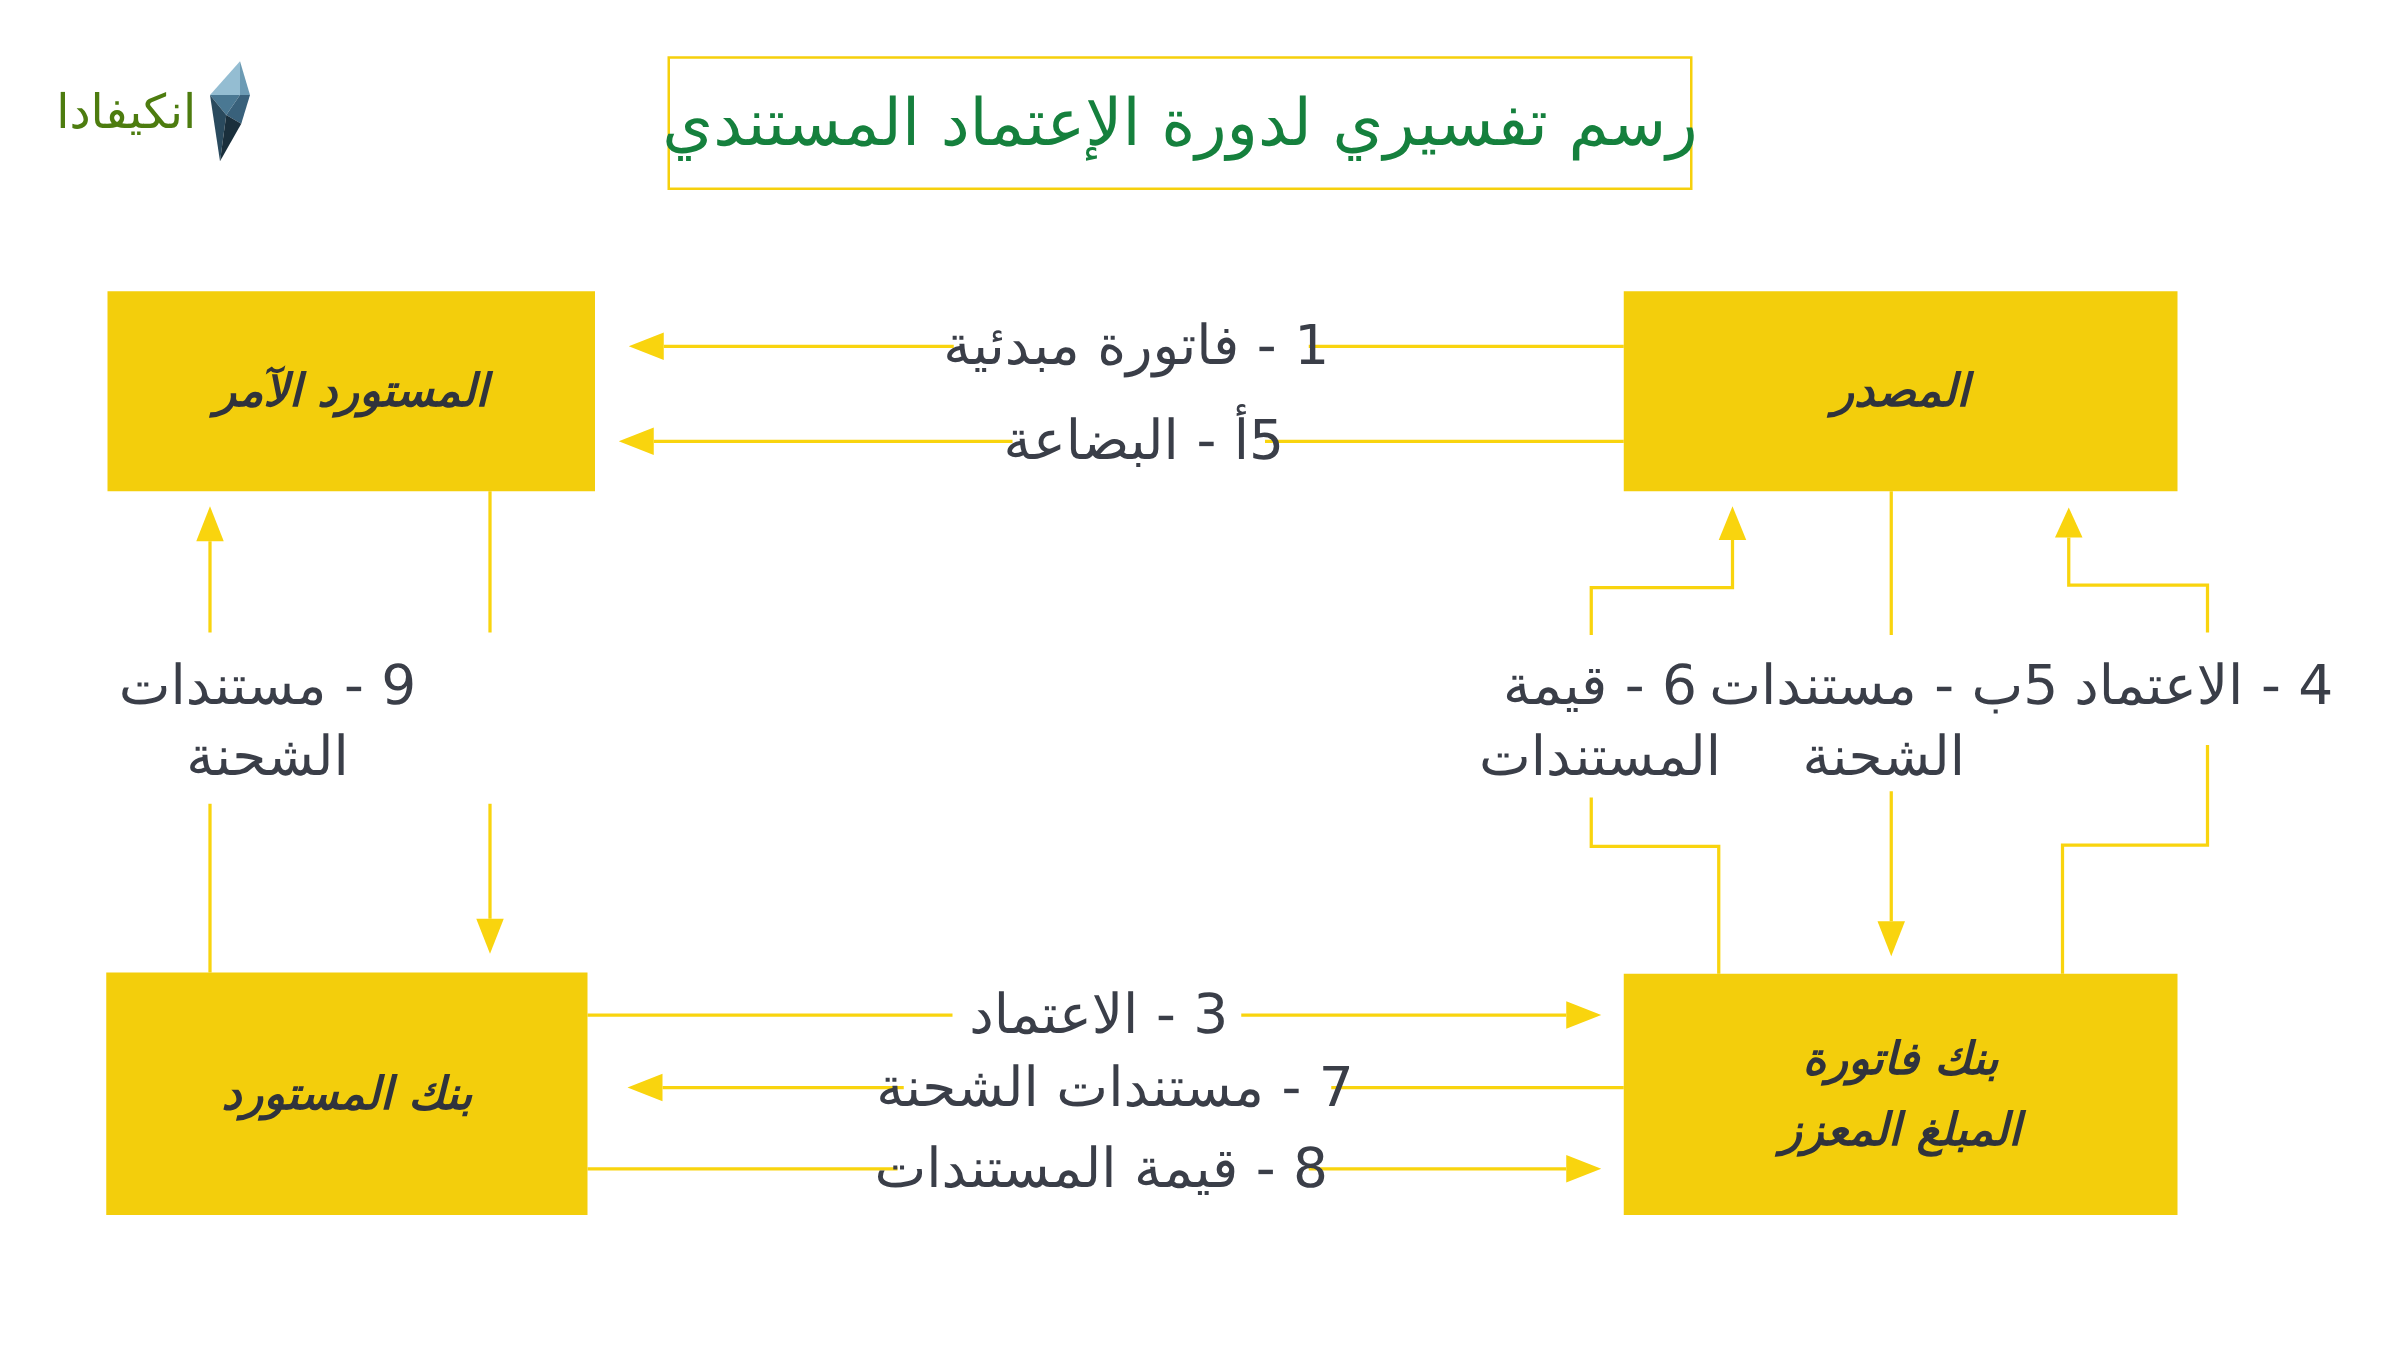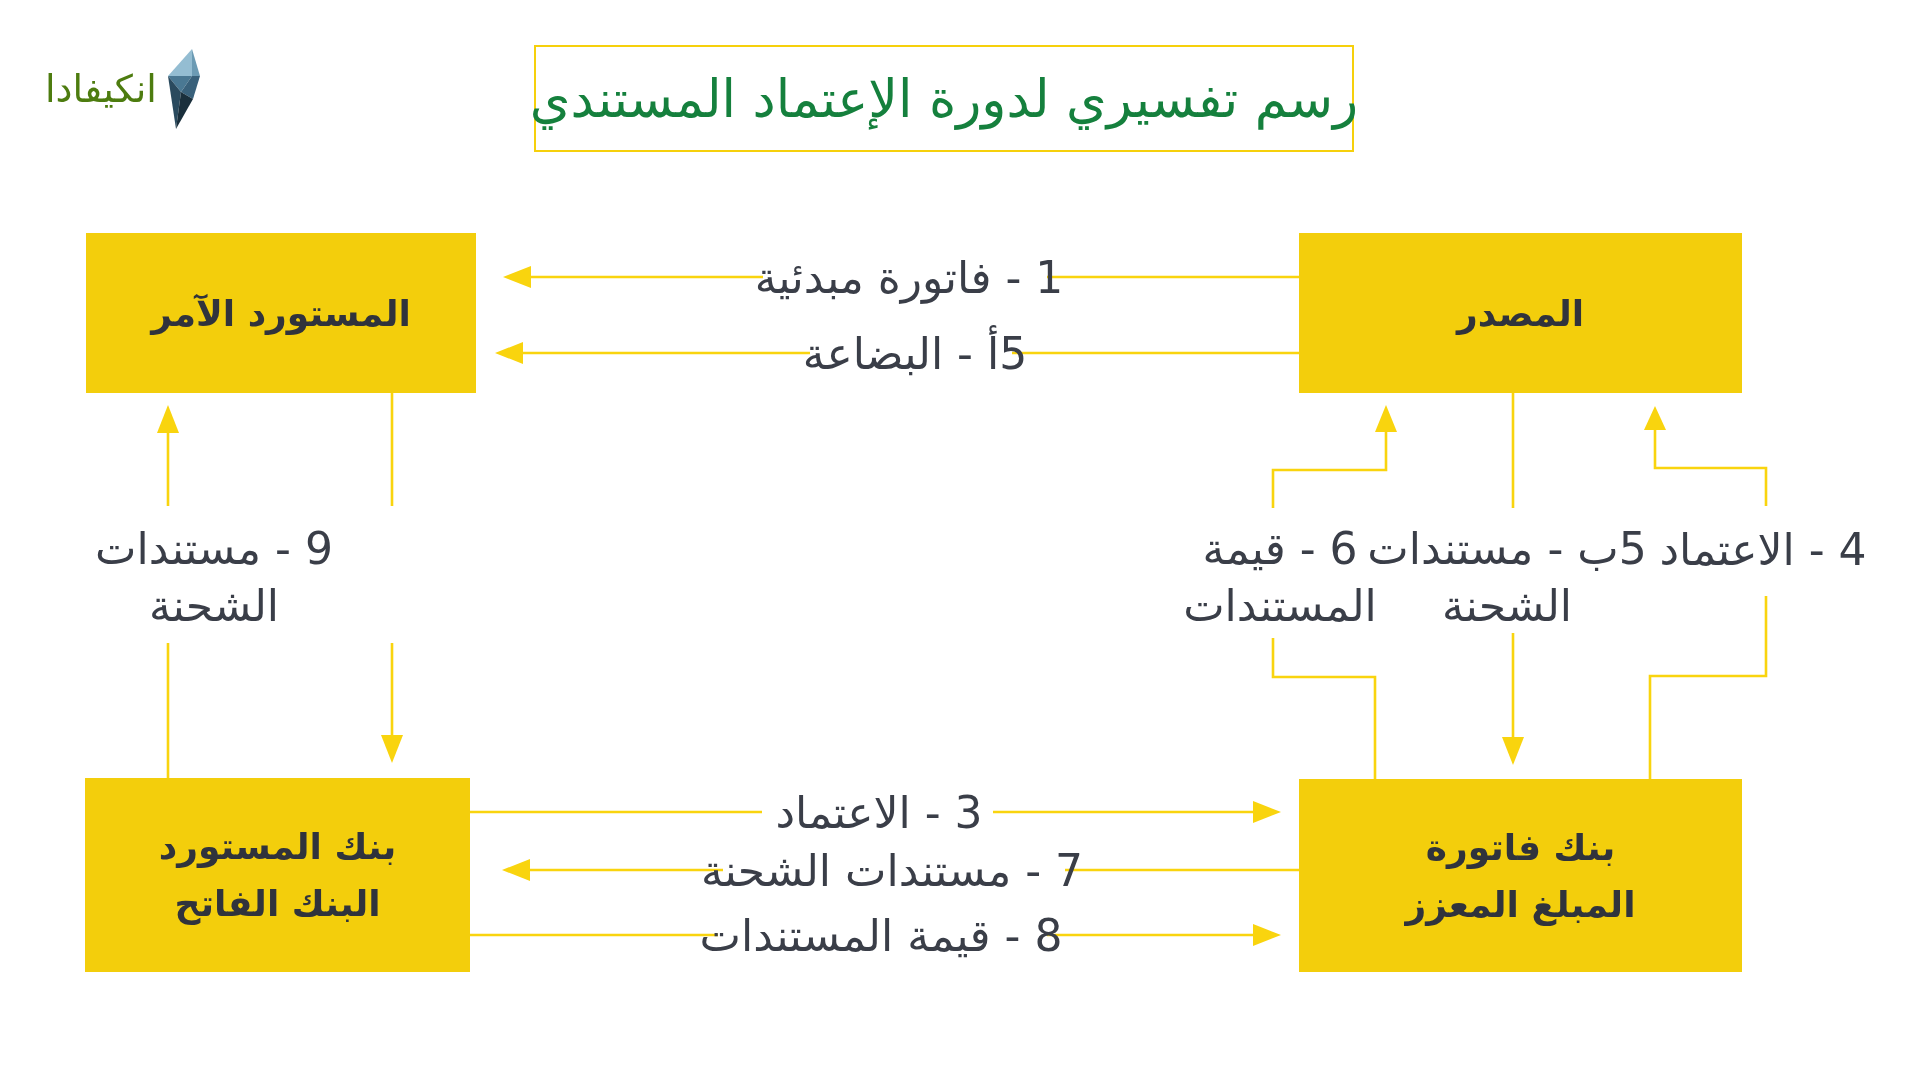--- a/index.html
+++ b/index.html
@@ -5,21 +5,21 @@
   html,body{margin:0;padding:0;background:#ffffff;}
   .canvas{
     position:relative;width:1920px;height:1080px;background:#ffffff;overflow:hidden;
     font-family:"DejaVu Sans",sans-serif;direction:rtl;
   }
   svg.edges{position:absolute;left:0;top:0;width:1920px;height:1080px;}
   
   .node{
     position:absolute;background:#F3CE0C;color:#30333C;
     display:flex;flex-direction:column;align-items:center;justify-content:center;
-    font-weight:bold;font-size:36px;line-height:57px;text-align:center;direction:rtl;
+    font-weight:bold;font-size:36px;line-height:57px;text-align:center;direction:rtl;font-style:italic;
   }
   .node-importer{left:86px;top:233px;width:390px;height:160px;}
   .node-exporter{left:1299px;top:233px;width:443px;height:160px;}
   .node-importer-bank{left:85px;top:778px;width:385px;height:194px;}
   .node-exporter-bank{left:1299px;top:779px;width:443px;height:193px;}
   
   .title-box{
     position:absolute;left:534px;top:45px;width:820px;height:107px;
     border:2px solid #F6D00C;box-sizing:border-box;
     display:flex;align-items:center;justify-content:center;
@@ -119,21 +119,20 @@
   </div>
 
   <div class="node node-importer">
     <div>المستورد الآمر</div>
   </div>
   <div class="node node-exporter">
     <div>المصدر</div>
   </div>
   <div class="node node-importer-bank">
     <div>بنك المستورد</div>
-    <div>البنك الفاتح</div>
   </div>
   <div class="node node-exporter-bank">
     <div>بنك فاتورة</div>
     <div>المبلغ المعزز</div>
   </div>
 
   <div class="elabel" style="left:909px;top:277px;">1 - فاتورة مبدئية</div>
   <div class="elabel" style="left:915px;top:353px;">5أ - البضاعة</div>
 
   <div class="elabel" style="left:170px;top:577px;margin-left:44px;">

